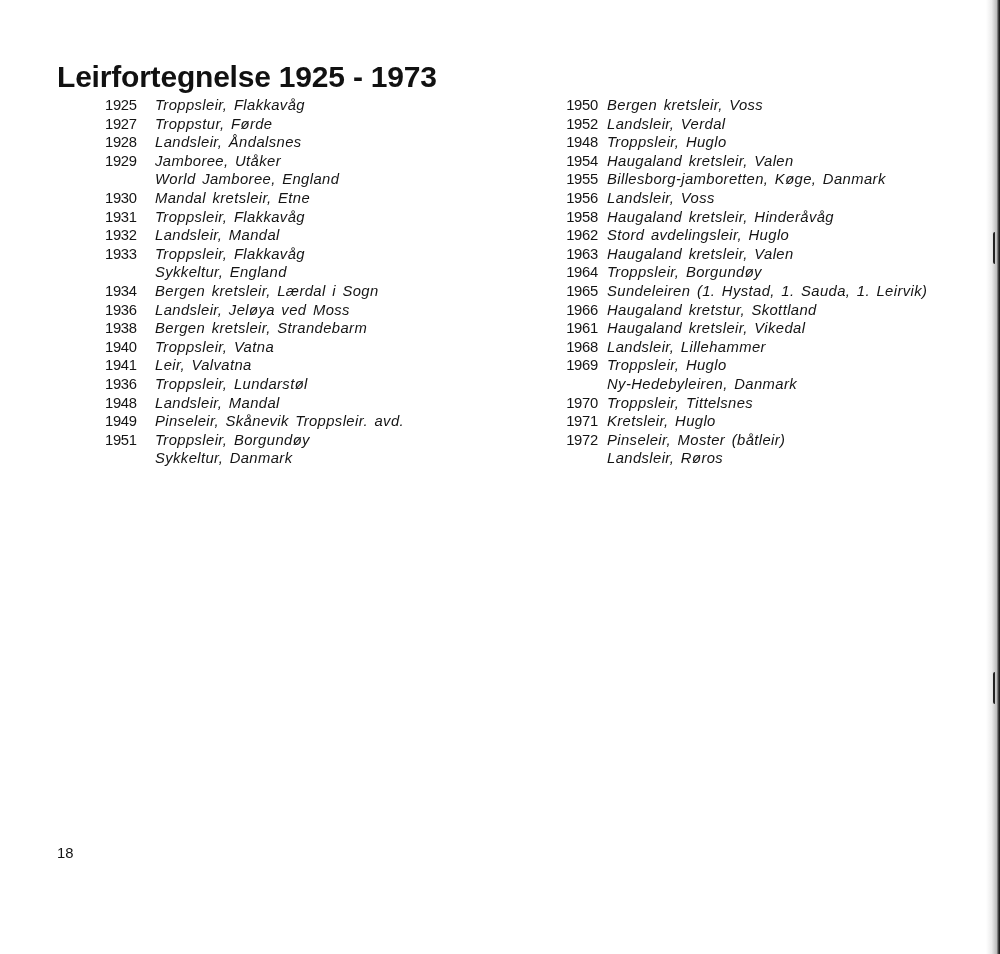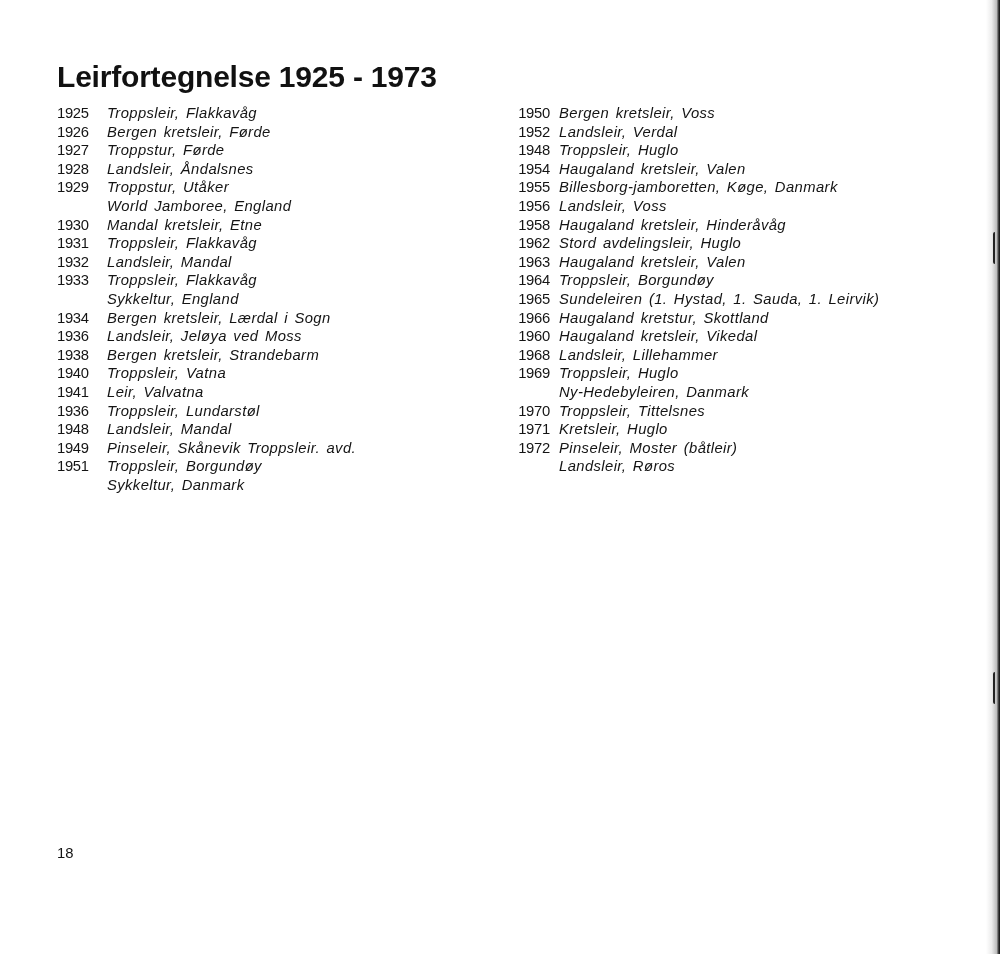--- a/index.html
+++ b/index.html
@@ -6,21 +6,21 @@
     body {
       width: 1000px; height: 954px; position: relative; overflow: hidden;
       background: #ffffff; color: #141414;
       font-family: "Liberation Sans", sans-serif;
     }
     .page-title {
       position: absolute; left: 57px; top: 60px;
       font-size: 30px; font-weight: bold; letter-spacing: -0.2px; margin: 0;
       color: #111;
     }
-    .column { position: absolute; top: 104px; }
+    .column { position: absolute; top: 96px; margin-left: 48px; }
     .col-left { left: 57px; }
     .col-right { left: 509px; text-align: center; }
     .row { display: flex; height: 18.6px; line-height: 18.6px; font-size: 14.8px; }
     .year { width: 50px; flex: none; letter-spacing: -0.3px; }
     .desc { white-space: nowrap; letter-spacing: 0.4px; word-spacing: 2px; font-style: italic; }
     .page-number { position: absolute; left: 57px; top: 845px; font-size: 14.8px; }
     .spine {
       position: absolute; right: 0; top: 0; width: 14px; height: 954px;
       background: linear-gradient(to right, #ffffff 0%, #ececec 40%, #bdbdbd 75%, #2a2a2a 92%, #111 100%);
     }
@@ -30,34 +30,30 @@
 <body>
 
 <h1 class="page-title">Leirfortegnelse 1925 - 1973</h1>
 
 <div class="column col-left">
     <div class="row">
       <span class="year">1925</span>
       <span class="desc">Troppsleir, Flakkavåg</span>
     </div>
     <div class="row">
-      <span class="year">1926</span>
-      <span class="desc">Bergen kretsleir, Førde</span>
-    </div>
-    <div class="row">
       <span class="year">1927</span>
       <span class="desc">Troppstur, Førde</span>
     </div>
     <div class="row">
       <span class="year">1928</span>
       <span class="desc">Landsleir, Åndalsnes</span>
     </div>
     <div class="row">
       <span class="year">1929</span>
-      <span class="desc">Troppstur, Utåker</span>
+      <span class="desc">Jamboree, Utåker</span>
     </div>
     <div class="row">
       <span class="year"></span>
       <span class="desc">World Jamboree, England</span>
     </div>
     <div class="row">
       <span class="year">1930</span>
       <span class="desc">Mandal kretsleir, Etne</span>
     </div>
     <div class="row">
@@ -160,21 +156,21 @@
     </div>
     <div class="row">
       <span class="year">1965</span>
       <span class="desc">Sundeleiren (1. Hystad, 1. Sauda, 1. Leirvik)</span>
     </div>
     <div class="row">
       <span class="year">1966</span>
       <span class="desc">Haugaland kretstur, Skottland</span>
     </div>
     <div class="row">
-      <span class="year">1960</span>
+      <span class="year">1961</span>
       <span class="desc">Haugaland kretsleir, Vikedal</span>
     </div>
     <div class="row">
       <span class="year">1968</span>
       <span class="desc">Landsleir, Lillehammer</span>
     </div>
     <div class="row">
       <span class="year">1969</span>
       <span class="desc">Troppsleir, Huglo</span>
     </div>

